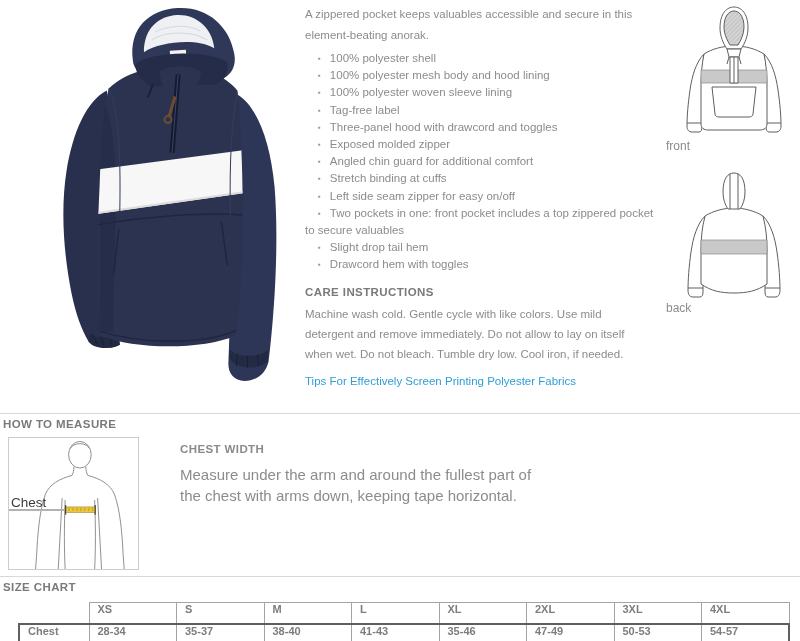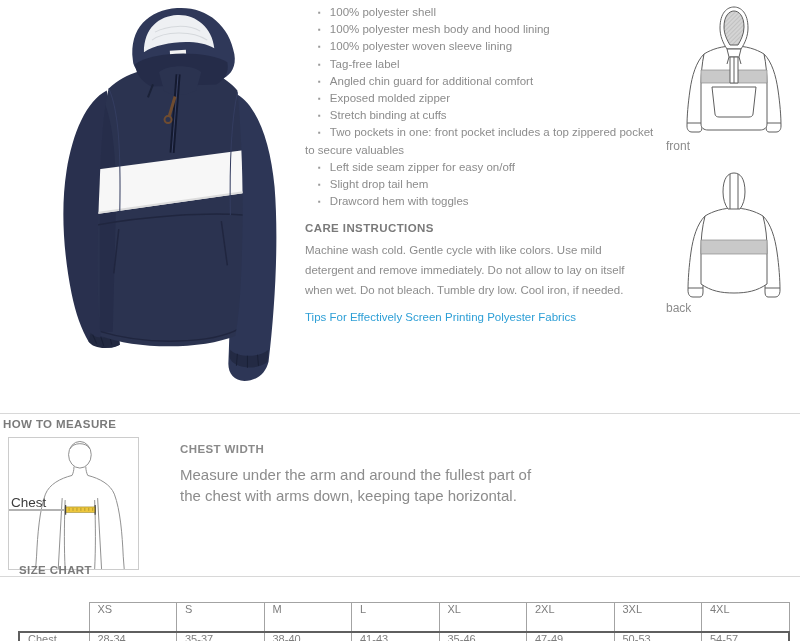--- a/index.html
+++ b/index.html
@@ -63,27 +63,27 @@
     position: absolute; left: 2px; top: 57px;
     font-size: 13.5px; color: #3c3c3c; background: transparent;
   }
   .measure-info { position: absolute; left: 180px; top: 443px; width: 380px; }
   .measure-title {
     font-size: 11.5px; font-weight: bold; color: #8a8a8a; letter-spacing: 0.4px;
   }
   .measure-text { margin-top: 9px; width: 368px; font-size: 15px; line-height: 21px; }
 
   
-  .sc-heading { top: 564px; margin-left: 16px; }
+  .sc-heading { top: 581px; }
   table.size-table {
     position: absolute; left: 18px; top: 602px; width: 772px;
     border-collapse: collapse; table-layout: fixed;
     font-size: 11px; color: #7d7d7d;
   }
-  table.size-table td { height: 17px; padding: 0 0 16px 8px; vertical-align: middle; }
+  table.size-table td { height: 17px; padding: 0 0 8px 8px; vertical-align: middle; font-weight: bold; }
   table.size-table col.c-first { width: 70px; }
   thead td { border: 1px solid #a3a3a3; }
   thead td.corner { border: none; }
   tbody td { border: 1px solid #a3a3a3; }
   tbody td { border-top: 2px solid #5f5f5f; border-bottom: 2px solid #5f5f5f; }
   tbody td:first-child { border-left: 2px solid #5f5f5f; }
   tbody td:last-child  { border-right: 2px solid #5f5f5f; }
 </style>
 </head>
 <body>
@@ -134,30 +134,32 @@
       <line x1="151" y1="74" x2="145" y2="152" stroke="#3c4568" stroke-width="1"></line>
       <path d="M148,96 L142,116" stroke="#6f4c30" stroke-width="3" fill="none"></path>
       <circle cx="141" cy="119" r="3.5" fill="none" stroke="#6f4c30" stroke-width="2"></circle>
 
       <path d="M82,88 C92,110 94,150 93,210" stroke="#343d60" stroke-width="1" fill="none"></path>
       <path d="M210,92 C204,120 202,160 203,214" stroke="#343d60" stroke-width="1" fill="none"></path>
     </svg>
   </div>
 
   <div class="desc">
+    <p class="intro">A zippered pocket keeps valuables accessible and secure in this element-beating anorak.</p>
     <ul class="features">
       <li>100% polyester shell</li>
       <li>100% polyester mesh body and hood lining</li>
       <li>100% polyester woven sleeve lining</li>
       <li>Tag-free label</li>
+      <li>Three-panel hood with drawcord and toggles</li>
+      <li>Exposed molded zipper</li>
       <li>Angled chin guard for additional comfort</li>
-      <li>Exposed molded zipper</li>
       <li>Stretch binding at cuffs</li>
+      <li>Left side seam zipper for easy on/off</li>
       <li>Two pockets in one: front pocket includes a top zippered pocket to secure valuables</li>
-      <li>Left side seam zipper for easy on/off</li>
       <li>Slight drop tail hem</li>
       <li>Drawcord hem with toggles</li>
     </ul>
     <h4 class="care-heading">CARE INSTRUCTIONS</h4>
     <p class="care-text">Machine wash cold. Gentle cycle with like colors. Use mild detergent and remove immediately. Do not allow to lay on itself when wet. Do not bleach. Tumble dry low. Cool iron, if needed.</p>
     <a class="tips-link" href="#">Tips For Effectively Screen Printing Polyester Fabrics</a>
   </div>
 
   <div class="lineart">
     <svg class="fig fig-front" viewBox="0 0 110 132">

